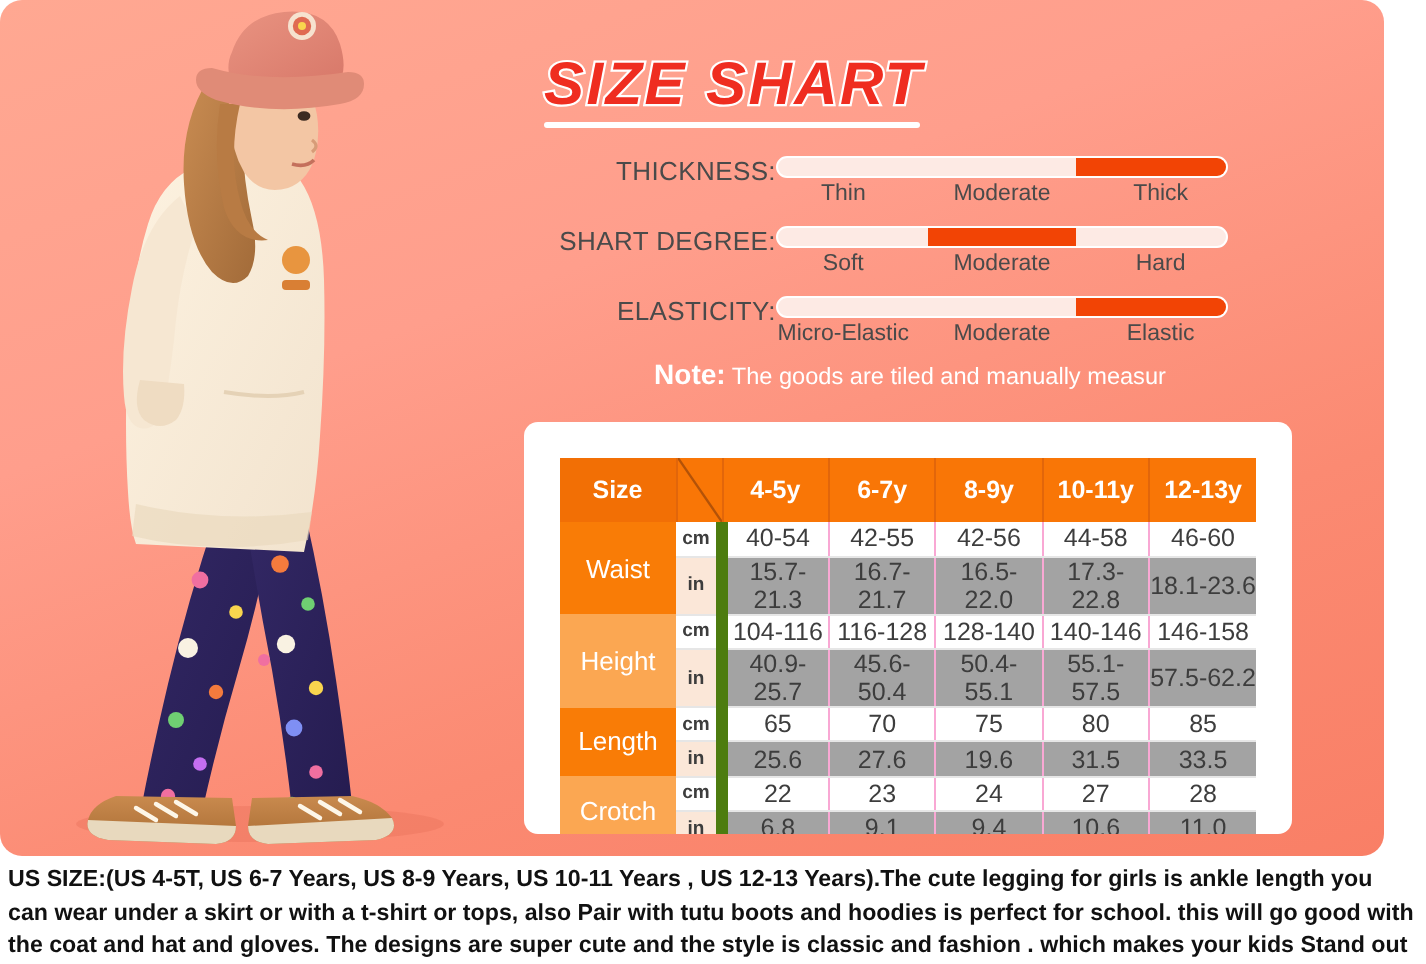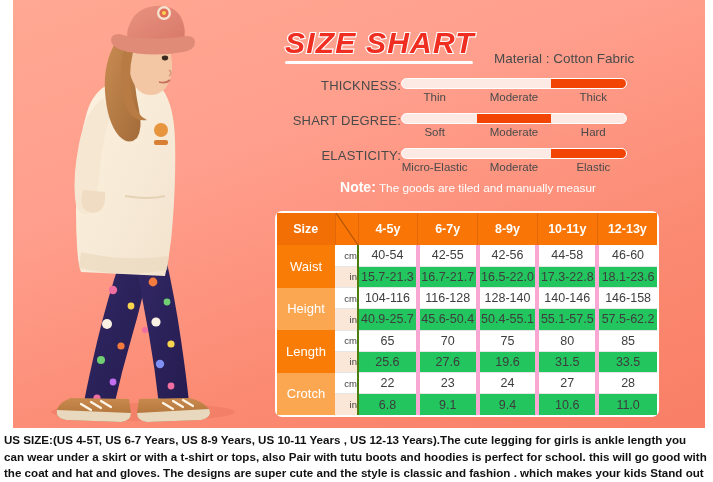--- a/index.html
+++ b/index.html
@@ -10,24 +10,25 @@
     background: #ffffff;
     font-family: "Liberation Sans", sans-serif;
     overflow: hidden;
   }
 
   #page { position: relative; width: 713px; height: 482px; background:#fff; }
 
   
   .banner {
     position: absolute;
-    left: 13px; top: 0;
+    left: 0; top: 0;
     width: 692px; height: 428px;
     background: linear-gradient(160deg, #ffa892 0%, #ff9e8c 35%, #fb8a72 70%, #f97f66 100%);
     overflow: hidden;
+    border-radius: 11px;
   }
 
   
   .photo { position: absolute; left: 0; top: 0; width: 262px; height: 428px; }
   .photo svg { display:block; }
 
   
   .title-wrap { position: absolute; left: 272px; top: 26px; }
   .title {
     font-size: 30px;
@@ -100,21 +101,21 @@
   }
   .note b { font-size: 14px; font-weight: 700; }
 
   
   .table-frame {
     position: absolute;
     left: 262px; top: 211px;
     width: 384px; height: 206px;
     background: #ffffff;
     border-radius: 7px;
-    padding: 2px;
+    padding: 18px;
     overflow: hidden;
   }
   table { width: 100%; height: 100%; border-collapse: collapse; table-layout: fixed; }
   td, th { padding: 0; }
 
   .col-label { width: 58px; }
   .col-unit  { width: 23px; }
 
   th.hdr {
     background: #f97606;
@@ -140,38 +141,38 @@
     font-weight: 400;
     text-align: center;
     vertical-align: middle;
   }
   td.rowlabel.dark  { background: #f97c06; }
   td.rowlabel.light { background: #fba752; text-align: center; }
 
   td.unit {
     background: #ffffff;
     font-size: 9.5px;
-    font-weight: 400;
+    font-weight: 700;
     color: #3d3d3d;
-    text-align: right;
-    border-right: 2px solid #4d7c0f;
+    text-align: center;
+    border-right: 6px solid #4d7c0f;
     border-bottom: 1px solid #e6e6e6;
   }
   td.unit.alt { background: #fbe7d8; }
 
   td.val {
     font-size: 12.5px;
     color: #3d3d3d;
     text-align: center;
     height: 17.3px;
     background: #ffffff;
-    border-right: 4px solid #f9a8d4;
+    border-right: 1px solid #f9a8d4;
     border-bottom: 1px solid #e6e6e6;
   }
-  td.val.alt { background: #22c55e; margin-top: 48px; }
+  td.val.alt { background: #a3a3a3; margin-top: 48px; }
   td.val.last { border-right: none; }
   tr.lastrow td { border-bottom: none; }
 
   
   .desc {
     position: absolute;
     left: 4px; top: 432px;
     width: 705px;
     font-size: 11.6px;
     font-weight: 700;
@@ -285,21 +286,20 @@
         <circle cx="151" cy="13" r="4.6" fill="#e06a52"></circle>
         <circle cx="151" cy="13" r="2" fill="#f9d54e"></circle>
       </svg>
     </div>
 
     <div class="title-wrap">
       <div class="title">SIZE SHART</div>
       <div class="title-underline"></div>
     </div>
 
-    <div class="material">Material : Cotton Fabric</div>
 
     <div class="sliders">
 
       <div class="slider-row">
         <div class="slider-label">THICKNESS:</div>
         <div class="bar">
           <div class="bar-seg"></div>
           <div class="bar-seg"></div>
           <div class="bar-seg fill"></div>
         </div>

